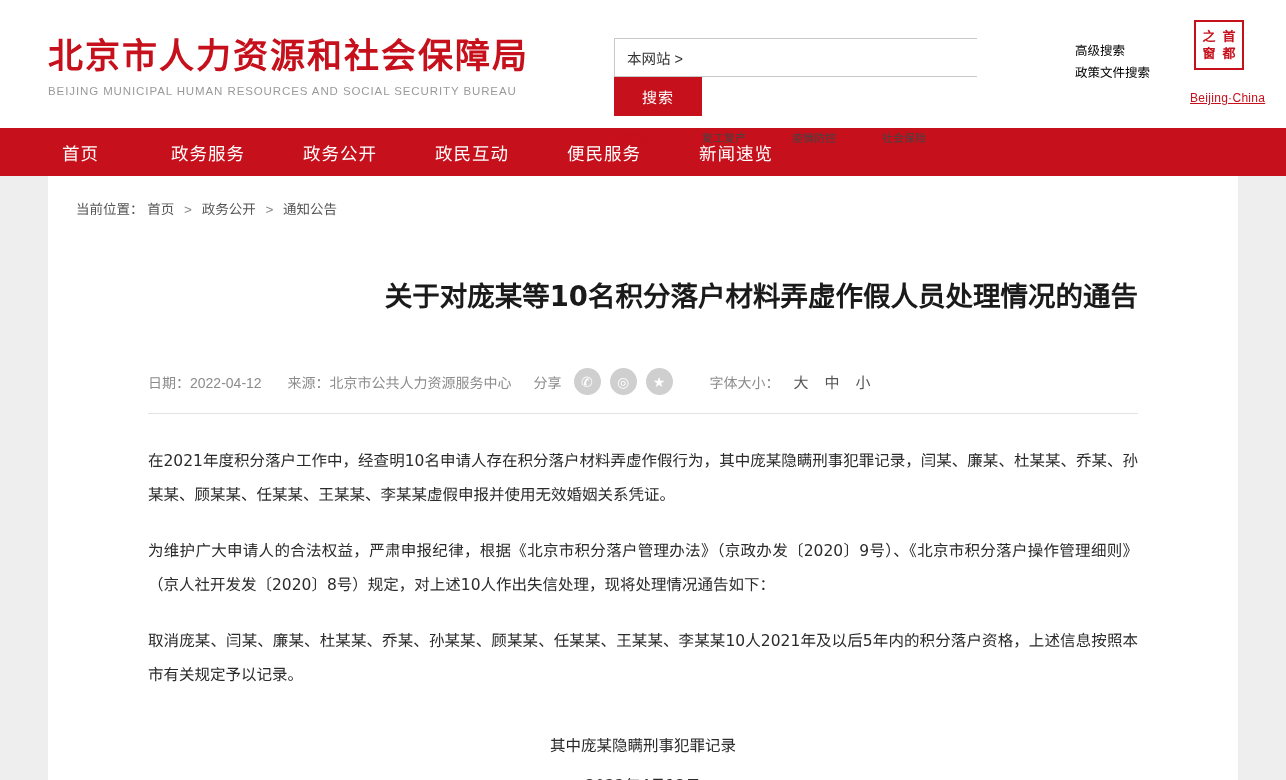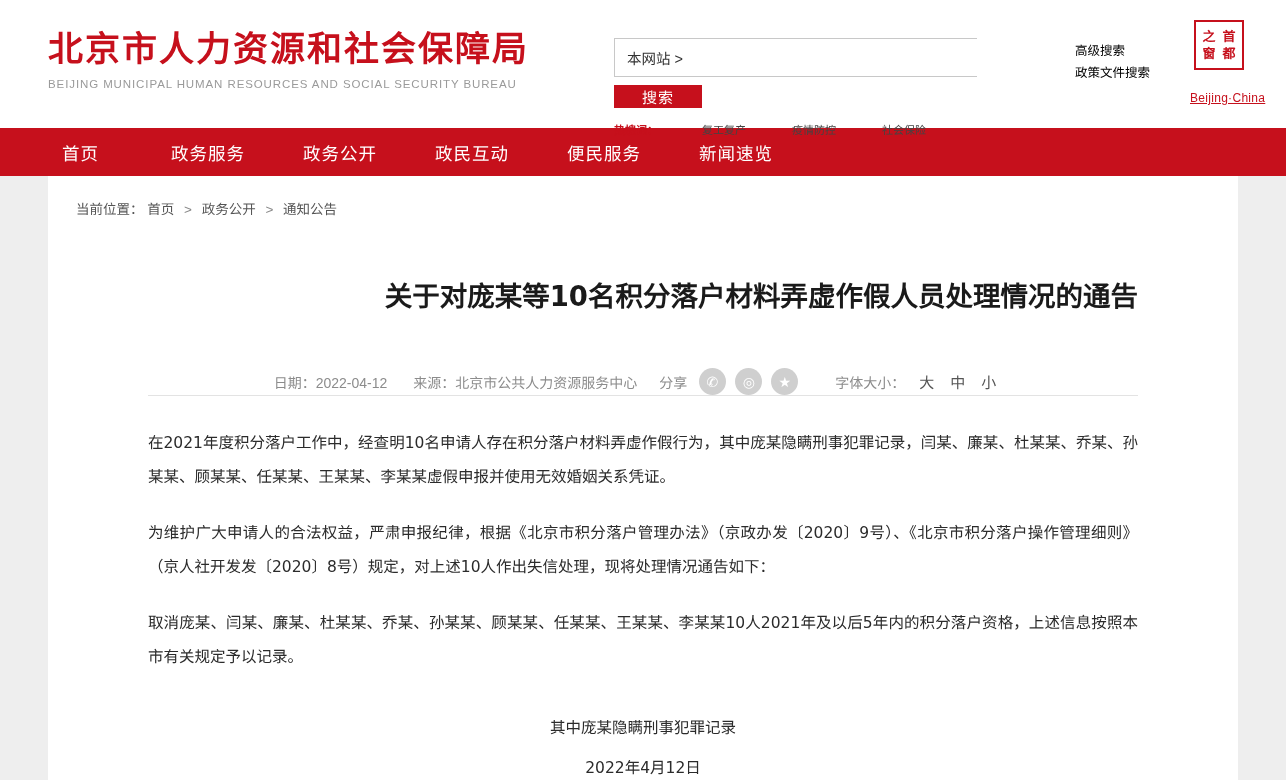--- a/index.html
+++ b/index.html
@@ -20,21 +20,21 @@
   
   .header {
     width: 100%;
     height: 128px;
     background: #ffffff;
     position: relative;
   }
   .logo-block {
     position: absolute;
     left: 48px;
-    top: 26px;
+    top: 33px;
     width: 470px;
   }
   .logo-cn {
     font-family: "DejaVu Sans", "Liberation Sans", sans-serif;
     font-size: 35px;
     font-weight: bold;
     color: #c6101c;
     letter-spacing: 2px;
     line-height: 46px;
     white-space: nowrap;
@@ -62,29 +62,28 @@
     border-right: none;
     outline: none;
     padding: 0 12px;
     font-size: 14.5px;
     color: #333;
     font-family: "Liberation Sans", "DejaVu Sans", sans-serif;
     background: #fff;
   }
   .search-btn {
     width: 88px;
-    height: 23px;
+    height: 39px;
     background: #c6101c;
     color: #fff;
     border: none;
     font-size: 15px;
     cursor: pointer;
     font-family: "Liberation Sans", "DejaVu Sans", sans-serif;
     letter-spacing: 1px;
-    margin-top: 8px;
   }
   .hot-row {
     margin-top: 13px;
     font-size: 11px;
     color: #333;
     display: flex;
     align-items: flex-start;
     white-space: nowrap;
     gap: 36px;
   }
@@ -180,23 +179,24 @@
     color: #1a1a1a;
     margin-top: 58px;
     line-height: 40px;
     font-family: "DejaVu Sans", "Liberation Sans", sans-serif;
   }
 
   .meta-row {
     margin-top: 52px;
     display: flex;
     align-items: center;
-    justify-content: center;
+    justify-content: flex-start;
     font-size: 14px;
     color: #8c8c8c;
+    padding-bottom: 18px;
     border-bottom: 1px solid #e3e3e3;
   }
   .meta-left span { margin-right: 22px; }
   .meta-right { display: flex; align-items: center; }
   .share-label { margin-right: 12px; color: #8c8c8c; }
   .share-icon {
     width: 27px; height: 27px; border-radius: 50%;
     display: inline-flex; align-items: center; justify-content: center;
     margin-right: 9px; color: #fff; font-size: 14px; cursor: pointer;
     font-family: "DejaVu Sans", sans-serif;

